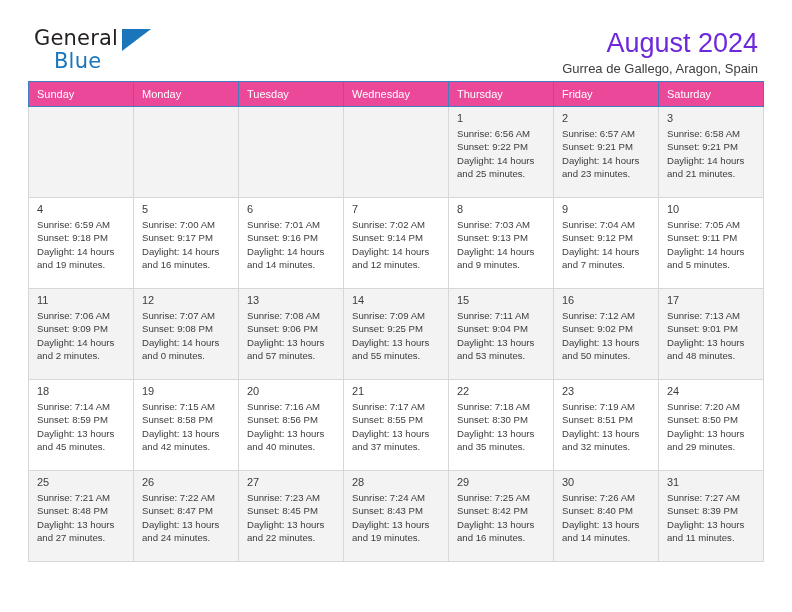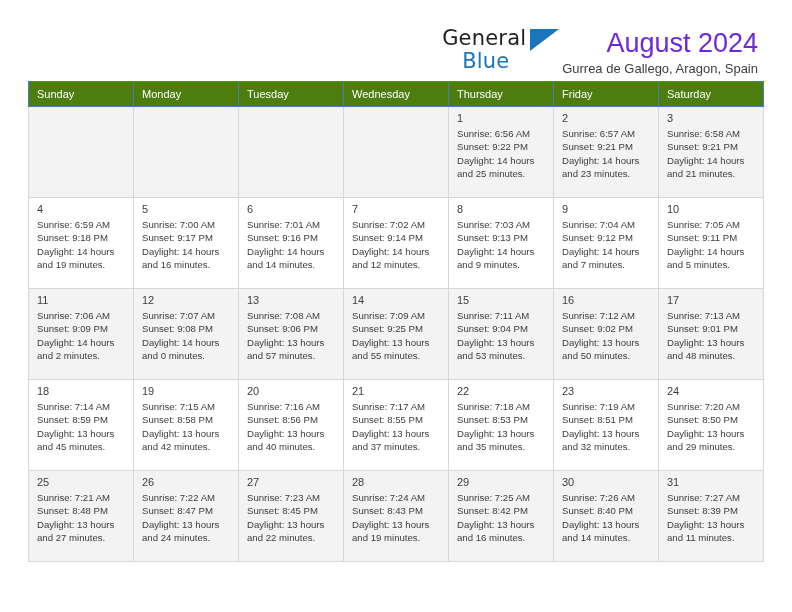--- a/index.html
+++ b/index.html
@@ -19,21 +19,21 @@
     width: 792px;
     height: 612px;
     box-sizing: border-box;
     padding: 0 28px;
   }
 
   
   .header {
     display: flex;
     align-items: flex-start;
-    justify-content: flex-end;
+    justify-content: space-between;
     padding-top: 26px;
     height: 72px;
     box-sizing: border-box;
   }
   .brand {
     position: relative;
     width: 120px;
     height: 52px;
     padding-left: 6px;
   }
@@ -81,21 +81,21 @@
   }
 
   
   .calendar {
     width: 736px;
     border-collapse: collapse;
     table-layout: fixed;
     margin-top: 9px;
   }
   .calendar th {
-    background: #4d7c0f;
+    background: #ec4899;
     color: #ffffff;
     font-size: 11px;
     font-weight: normal;
     text-align: left;
     padding: 6px 0 6px 8px;
     height: 21px;
     box-sizing: border-box;
     border: 1px solid #3f7fbf;
   }
   .calendar td {
@@ -417,21 +417,21 @@
                 <div>Daylight: 13 hours</div>
                 <div>and 37 minutes.</div>
               </div>
             </div>
           </td>
           <td>
             <div class="cell">
               <div class="daynum">22</div>
               <div class="detail">
                 <div>Sunrise: 7:18 AM</div>
-                <div>Sunset: 8:53 PM</div>
+                <div>Sunset: 8:30 PM</div>
                 <div>Daylight: 13 hours</div>
                 <div>and 35 minutes.</div>
               </div>
             </div>
           </td>
           <td>
             <div class="cell">
               <div class="daynum">23</div>
               <div class="detail">
                 <div>Sunrise: 7:19 AM</div>

